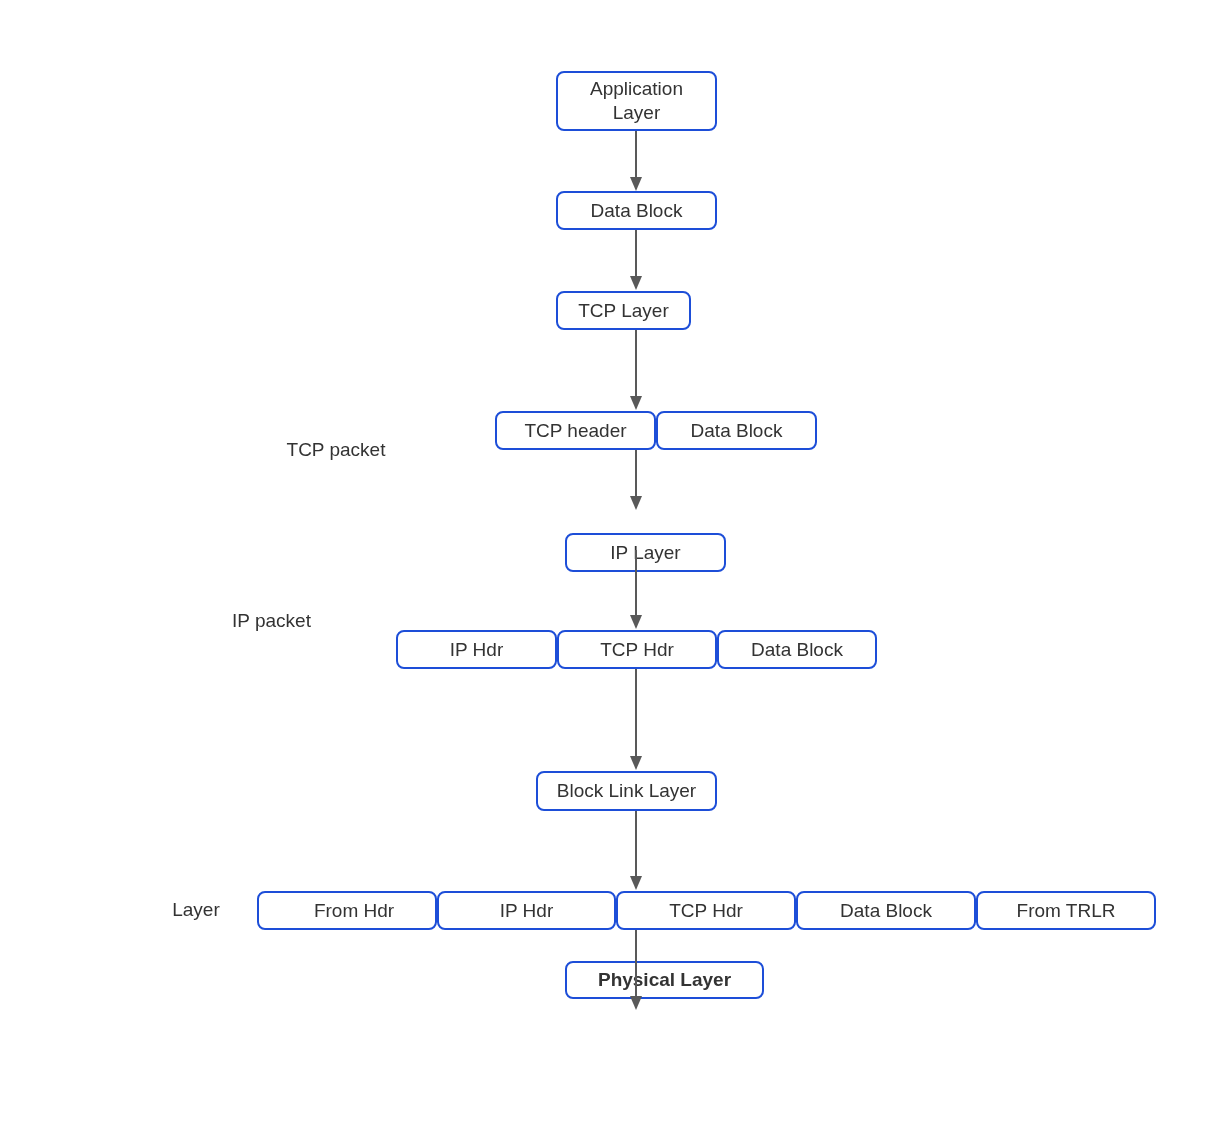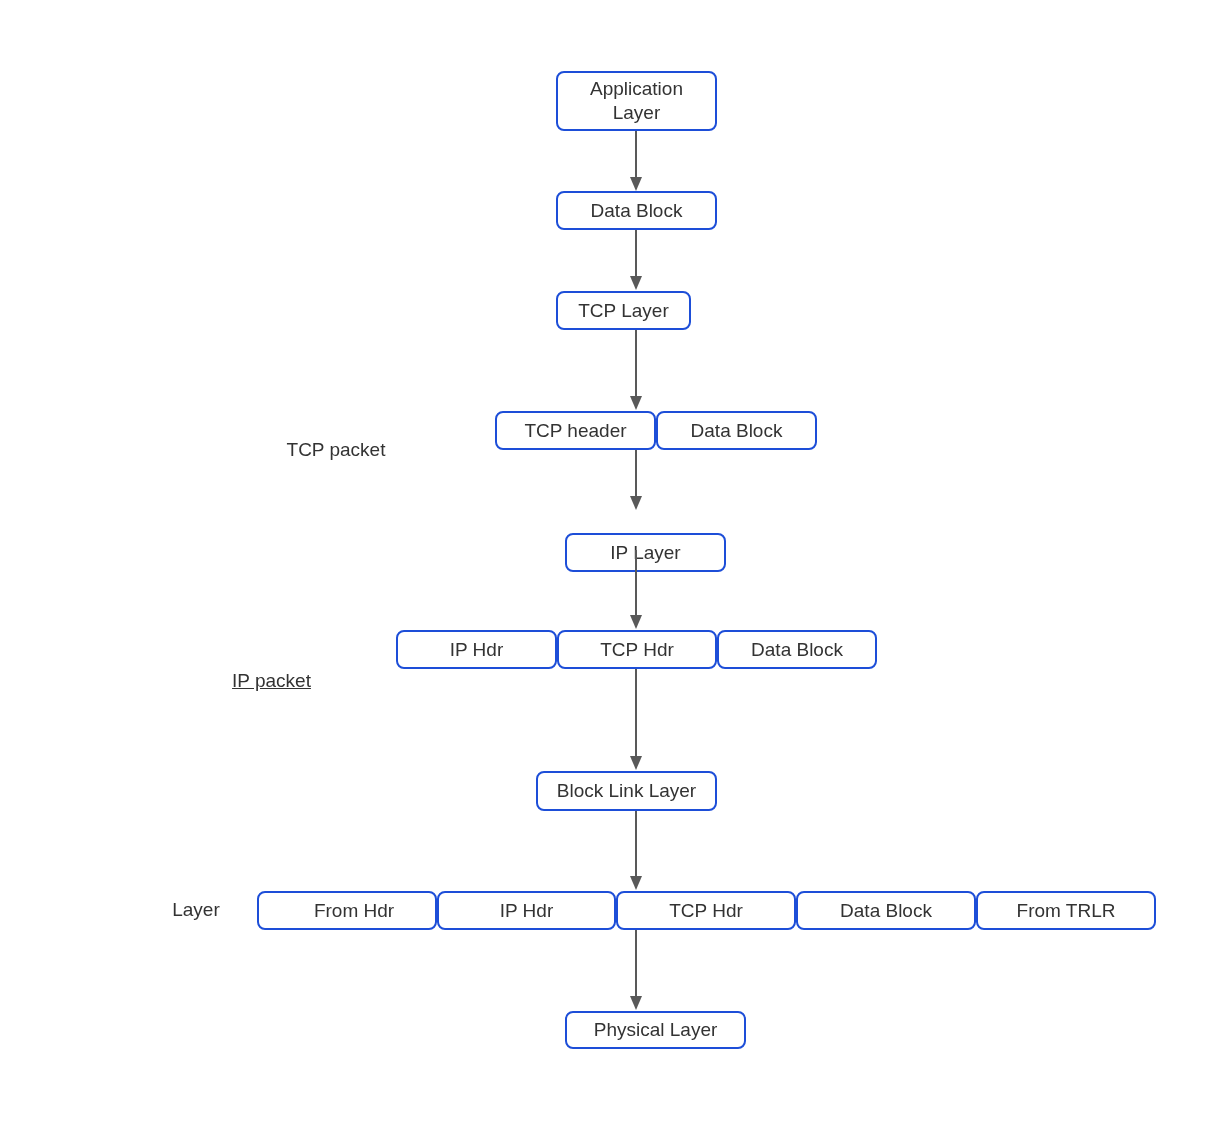--- a/index.html
+++ b/index.html
@@ -65,35 +65,35 @@
   <div class="box" style="left:556px; top:191px; width:161px; height:39px;">Data Block</div>
 
   <div class="box" style="left:556px; top:291px; width:135px; height:39px;">TCP Layer</div>
 
   <div class="row-label" style="left:270px; top:419px; width:132px;margin-top:20px;">TCP packet</div>
   <div class="box" style="left:495px; top:411px; width:161px; height:39px;">TCP header</div>
   <div class="box" style="left:656px; top:411px; width:161px; height:39px;">Data Block</div>
 
   <div class="box" style="left:556px; top:533px; width:161px; height:39px;margin-left:9px;">IP Layer</div>
 
-  <div class="row-label" style="left:209px; top:670px; width:125px;text-decoration:underline;">IP packet</div>
+  <div class="row-label" style="left:209px; top:610px; width:125px;">IP packet</div>
   <div class="box" style="left:396px; top:630px; width:161px; height:39px;">IP Hdr</div>
   <div class="box" style="left:557px; top:630px; width:160px; height:39px;">TCP Hdr</div>
   <div class="box" style="left:717px; top:630px; width:160px; height:39px;">Data Block</div>
 
   <div class="box" style="left:536px; top:771px; width:181px; height:40px;">Block Link Layer</div>
 
   <div class="row-label" style="left:151px; top:899px; width:90px;">Layer</div>
   <div class="box" style="left:257px; top:891px; width:180px; height:39px;padding-left:14px;">From Hdr</div>
   <div class="box" style="left:437px; top:891px; width:179px; height:39px;">IP Hdr</div>
   <div class="box" style="left:616px; top:891px; width:180px; height:39px;">TCP Hdr</div>
   <div class="box" style="left:796px; top:891px; width:180px; height:39px;">Data Block</div>
   <div class="box" style="left:976px; top:891px; width:180px; height:39px;">From TRLR</div>
 
-  <div class="box" style="left:565px; top:1011px; width:181px; height:38px;">Physical Layer</div>
+  <div class="box" style="left:565px; top:961px; width:199px; height:38px;font-weight:bold;">Physical Layer</div>
 
   <div class="arrow" style="left:635px; top:131px; height:46px;"></div>
   <div class="arrow" style="left:635px; top:230px; height:46px;"></div>
   <div class="arrow" style="left:635px; top:330px; height:66px;"></div>
   <div class="arrow" style="left:635px; top:450px; height:46px;"></div>
   <div class="arrow" style="left:635px; top:550px; height:65px;"></div>
   <div class="arrow" style="left:635px; top:669px; height:87px;"></div>
   <div class="arrow" style="left:635px; top:811px; height:65px;"></div>
   <div class="arrow" style="left:635px; top:930px; height:66px;"></div>
 

